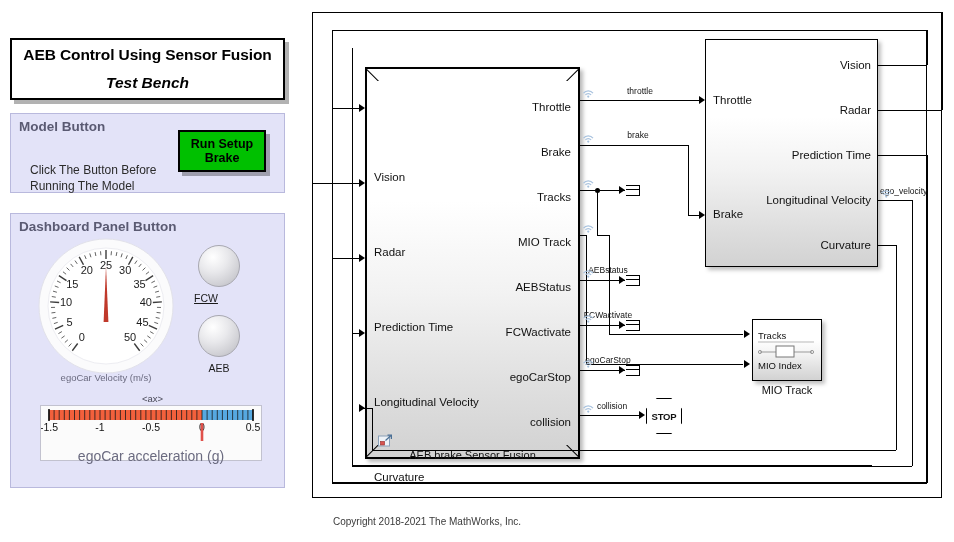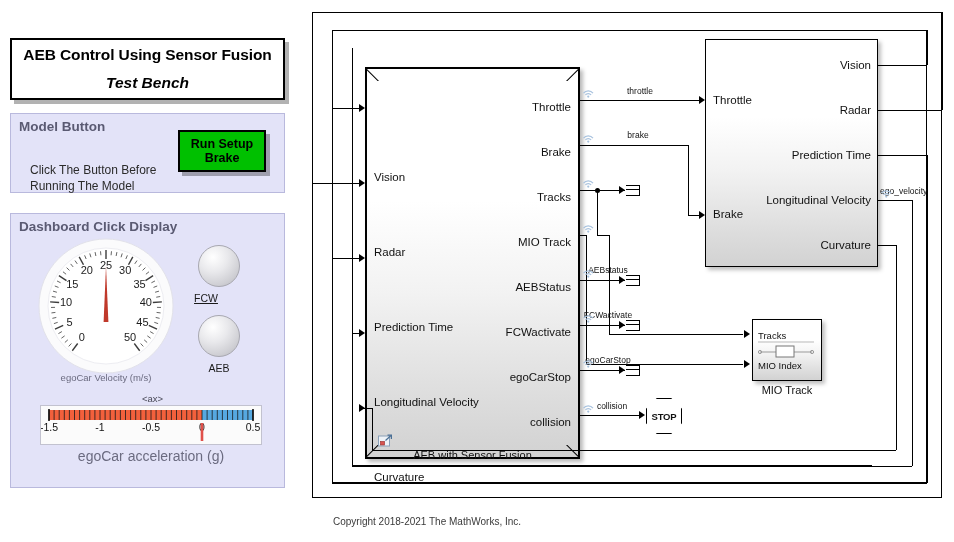--- a/index.html
+++ b/index.html
@@ -84,21 +84,21 @@
   .lamp-label{
     width:42px;text-align:center;
     font-size:10.5px;color:#1a1a1a;
   }
   #lamp-fcw-label{left:185px;top:292px;text-decoration:underline;}
   #lamp-aeb-label{left:198px;top:362px;}
 
   
   #ax-title{left:40px;top:393px;width:225px;text-align:center;font-size:9.5px;color:#4a4a58;}
   #lingauge{
-    left:40px;top:405px;width:222px;height:40px;
+    left:40px;top:405px;width:222px;height:56px;
     background:#fbfbfb;border:1px solid #c2c2cf;box-sizing:border-box;
   }
   #lingauge-caption{
     left:40px;top:448px;width:222px;text-align:center;
     font-size:14px;color:#6b6b80;
   }
 
   
   #canvas{left:300px;top:0px;width:654px;height:542px;}
 
@@ -208,21 +208,21 @@
   <div class="l2">Test Bench</div>
 </div>
 
 <div class="abs panel" id="model-button-panel">
   <div class="panel-title">Model Button</div>
 </div>
 <div class="abs" id="model-btn-hint">Click The Button Before Running The Model</div>
 <div class="abs" id="run-setup-script">Run Setup Brake</div>
 
 <div class="abs panel" id="dashboard-panel">
-  <div class="panel-title">Dashboard Click Display</div>
+  <div class="panel-title">Dashboard Panel Button</div>
 </div>
 
 <div class="abs" id="gauge-wrap">
   <svg width="136" height="136" viewBox="0 0 136 136">
     <circle cx="68" cy="68" r="67" fill="#fbfbfc" stroke="#e2e2ea" stroke-width="1"></circle>
     <circle cx="68" cy="68" r="58" fill="#ffffff" stroke="#ededf2" stroke-width="1"></circle>
     <g id="gauge-ticks" stroke="#5a5a5a">
         <line x1="34.30" y1="112.72" x2="39.71" y2="105.54" stroke-width="1.4" stroke="#3c3c3c"></line>
         <line x1="30.69" y1="108.41" x2="33.40" y2="105.47" stroke-width="0.8" stroke="#3c3c3c"></line>
         <line x1="26.85" y1="104.49" x2="29.84" y2="101.83" stroke-width="0.8" stroke="#3c3c3c"></line>
@@ -402,21 +402,21 @@
 
     <span id="mdlref-badge">
       <svg width="16" height="16" viewBox="0 0 16 16">
         <rect x="1.5" y="3" width="11" height="10" fill="#eef2f7" stroke="#8aa0b8" stroke-width="1"></rect>
         <rect x="3.5" y="8.5" width="4" height="3.5" fill="#d9534f" stroke="#9e3b38" stroke-width=".7"></rect>
         <path d="M8.5 7.5 L14 2.5" stroke="#4a6f95" stroke-width="1.2" fill="none"></path>
         <path d="M10.5 2.2 L14.4 2.2 L14.4 6" fill="none" stroke="#4a6f95" stroke-width="1.2"></path>
       </svg>
     </span>
   </div>
-  <div class="blk-caption" style="left:65px;top:449px;width:215px;">AEB with Sensor Fusion</div>
+  <div class="blk-caption" style="left:65px;top:449px;width:215px;">AEB brake Sensor Fusion</div>
 
   <div class="sl-block" id="vehicle-block">
     <div class="port-in" style="left:7px;top:54px;">Throttle</div>
     <div class="port-in" style="left:7px;top:168px;">Brake</div>
 
     <div class="port-out" style="right:6px;top:19px;">Vision</div>
     <div class="port-out" style="right:6px;top:64px;">Radar</div>
     <div class="port-out" style="right:6px;top:109px;">Prediction Time</div>
     <div class="port-out" style="right:6px;top:154px;">Longitudinal Velocity</div>
     <div class="port-out" style="right:6px;top:199px;">Curvature</div>

